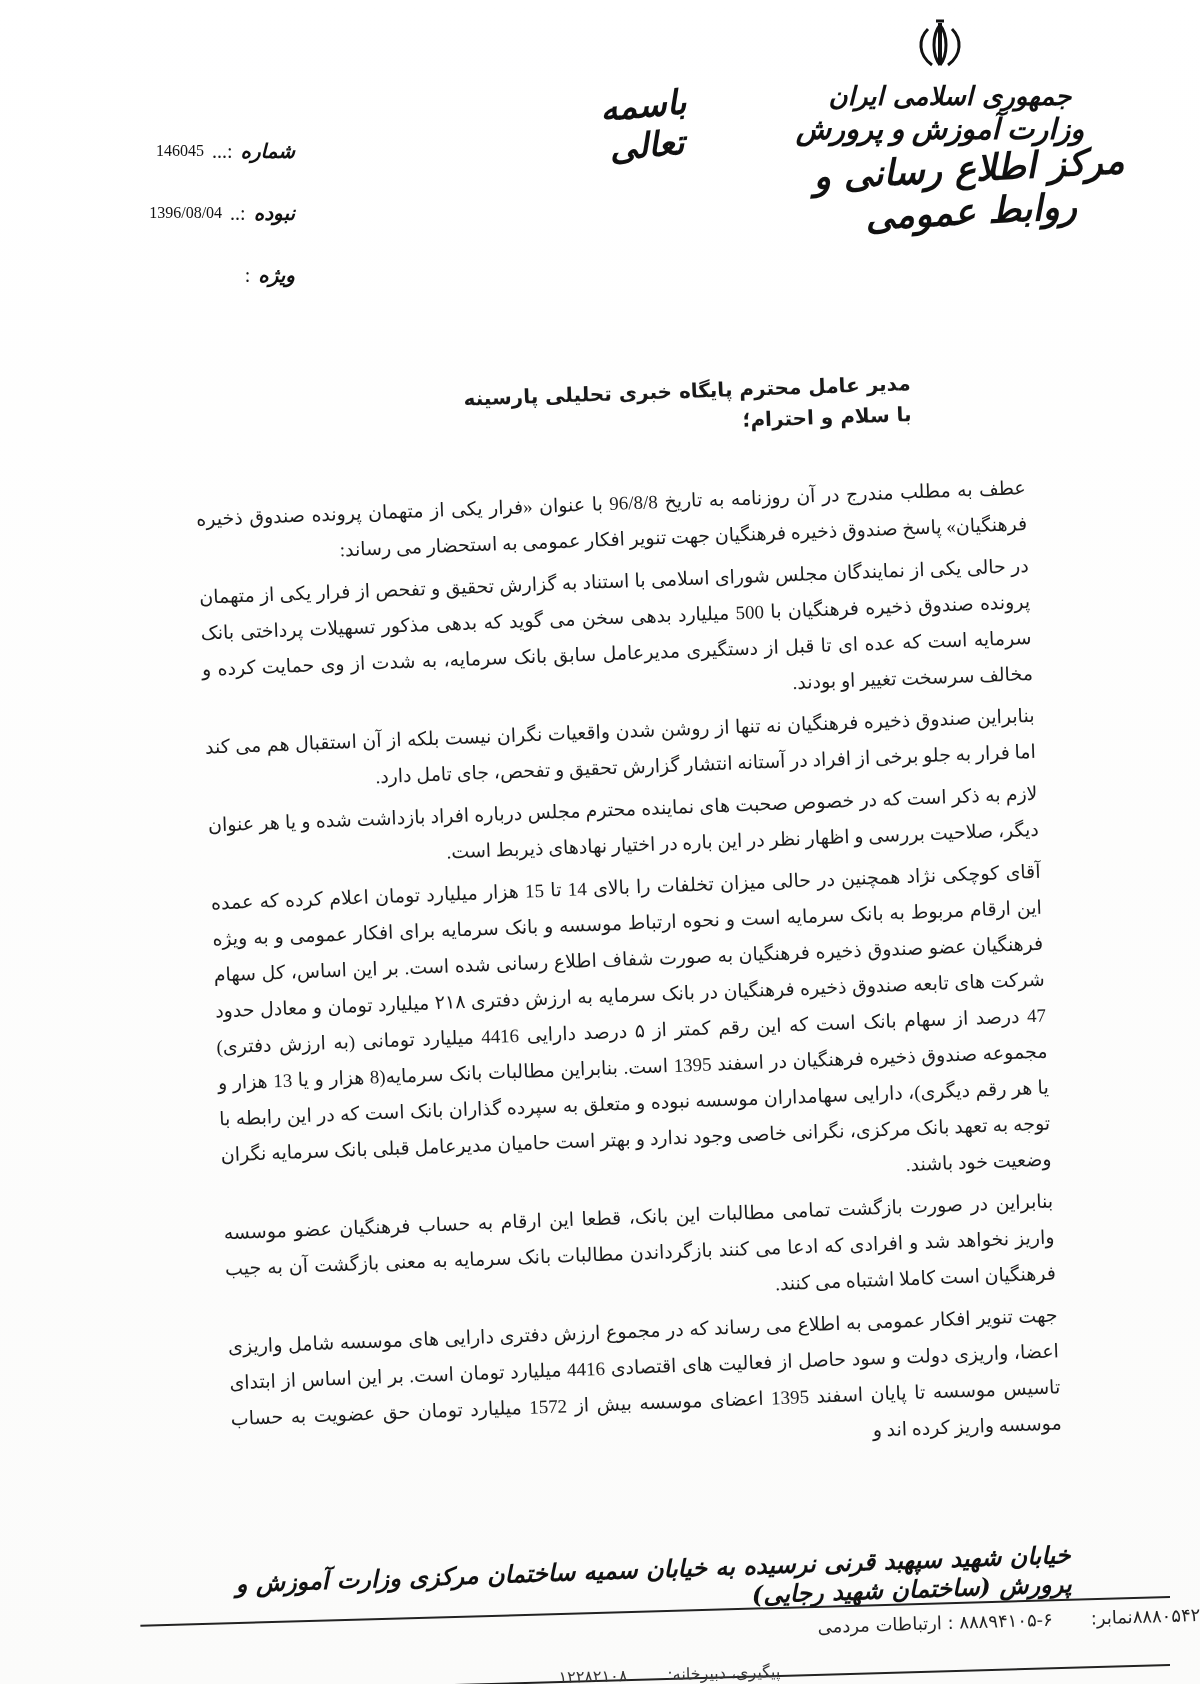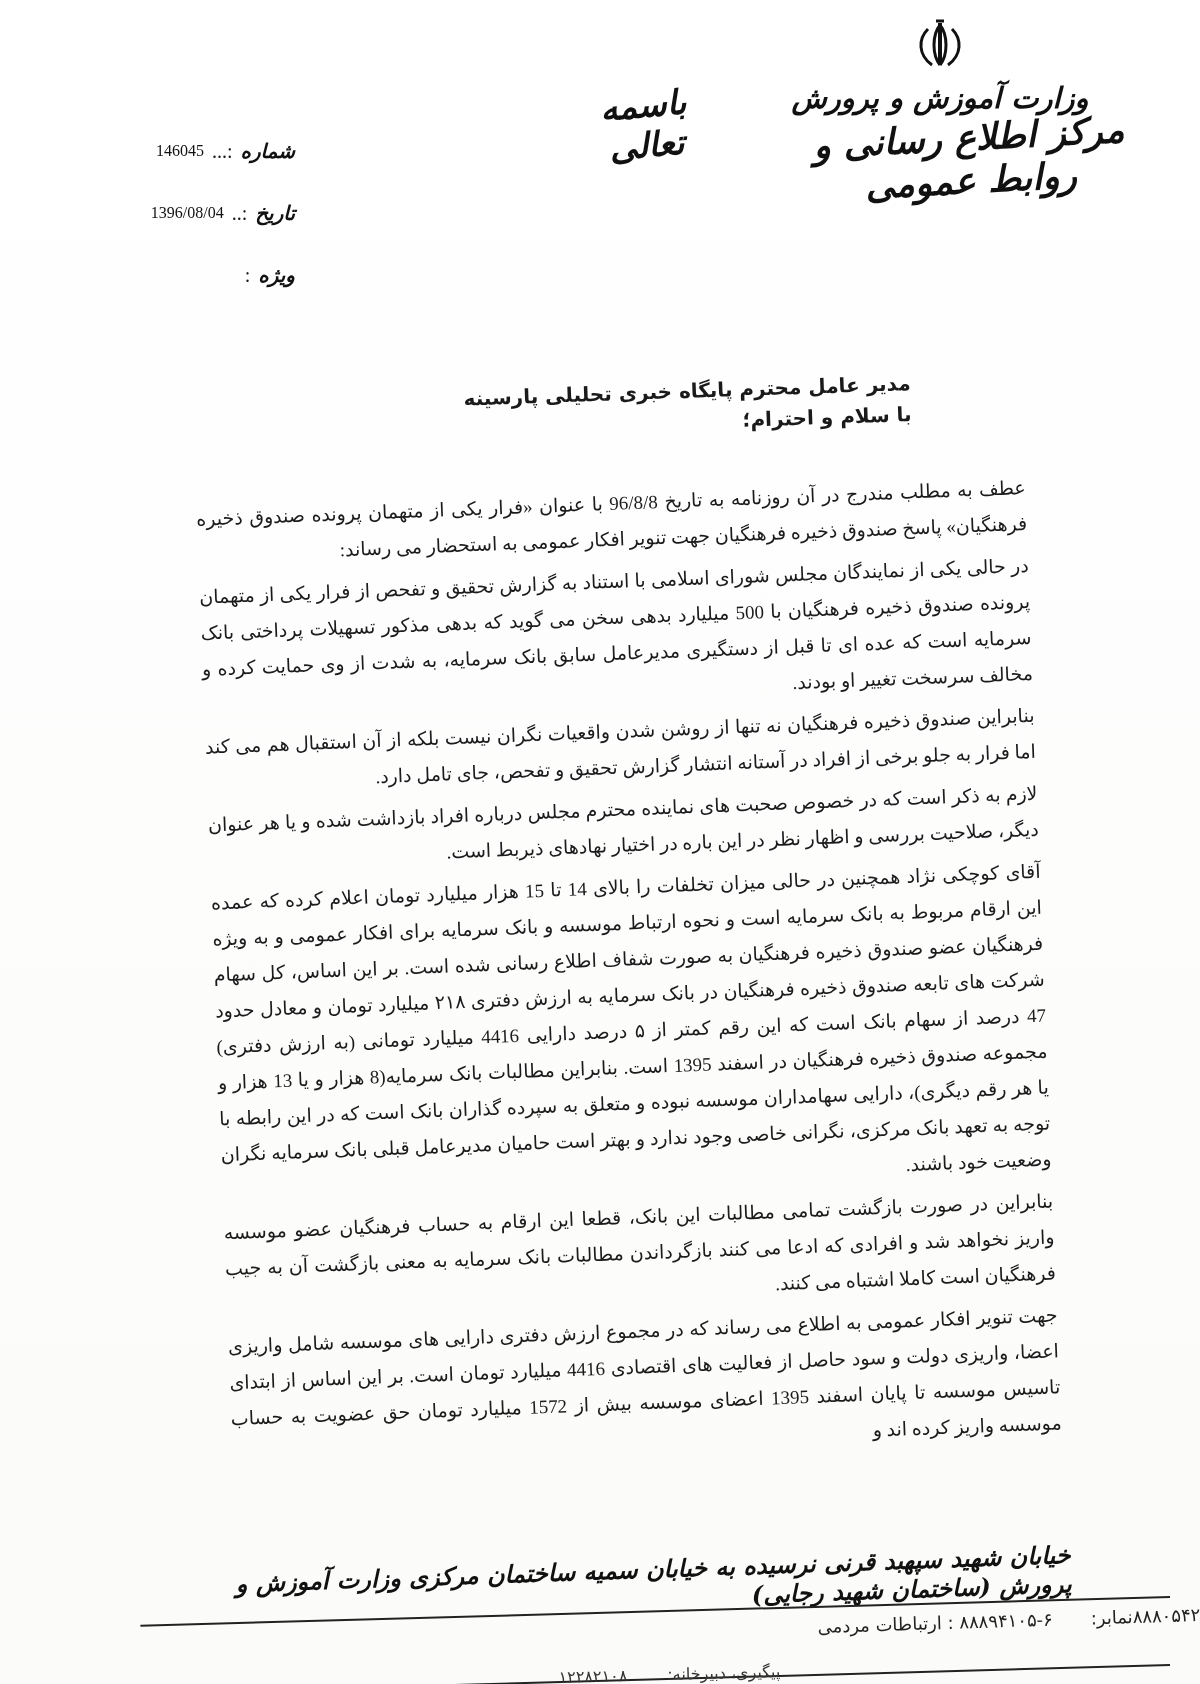--- a/index.html
+++ b/index.html
@@ -13,21 +13,21 @@
     .page { position: absolute; inset: 0; background: linear-gradient(180deg,#ffffff 0%,#fbfbfa 100%); }
 
     
     .letterhead {
       position: absolute; top: 15px; right: 95px; width: 330px;
       text-align: center; direction: rtl;
     }
     .emblem { width: 60px; height: 60px; margin: 0 auto 2px; }
     .lh-line { font-family: "DejaVu Serif", serif; font-style: italic; font-weight: bold; color: #111; line-height: 1.2; }
     .lh-1 { font-size: 26px; margin-right: -20px; }
-    .lh-2 { font-size: 29px; }
+    .lh-2 { font-size: 29px; font-family: Liberation Serif, serif; }
     .lh-3 { font-size: 36px; margin-right: -60px; transform: rotate(-3deg); }
 
     
     .basmala {
       position: absolute; top: 85px; left: 565px; width: 160px;
       font-family: "DejaVu Serif", serif; font-style: italic; font-weight: bold;
       font-size: 34px; color: #111; direction: rtl; text-align: center;
       transform: rotate(-5deg);
     }
 
@@ -85,34 +85,35 @@
 
   <div class="letterhead">
     <svg class="emblem" viewBox="0 0 60 60">
       <path d="M30 8 L30 50" stroke="#111" stroke-width="4" fill="none"></path>
       <path d="M30 10 C 22 20, 22 40, 30 50" stroke="#111" stroke-width="3" fill="none"></path>
       <path d="M30 10 C 38 20, 38 40, 30 50" stroke="#111" stroke-width="3" fill="none"></path>
       <path d="M18 14 C 8 24, 8 40, 22 50" stroke="#111" stroke-width="3" fill="none"></path>
       <path d="M42 14 C 52 24, 52 40, 38 50" stroke="#111" stroke-width="3" fill="none"></path>
       <path d="M26 6 L34 6" stroke="#111" stroke-width="3"></path>
     </svg>
+    <div class="lh-line lh-1">جمهوری اسلامی ایران</div>
     <div class="lh-line lh-2">وزارت آموزش و پرورش</div>
     <div class="lh-line lh-3">مرکز اطلاع رسانی و روابط عمومی</div>
   </div>
 
   <div class="basmala">باسمه تعالی</div>
 
   <div class="ref">
     <div class="ref-row">
       <span class="ref-label">شماره</span>
       <span class="ref-colon">:...</span>
       <span class="ref-value">146045</span>
     </div>
     <div class="ref-row">
-      <span class="ref-label">تاریخ</span>
+      <span class="ref-label">نبوده</span>
       <span class="ref-colon">:..</span>
       <span class="ref-value">1396/08/04</span>
     </div>
     <div class="ref-row">
       <span class="ref-label">ویژه</span>
       <span class="ref-colon">:</span>
       <span class="ref-value"></span>
     </div>
   </div>
 

